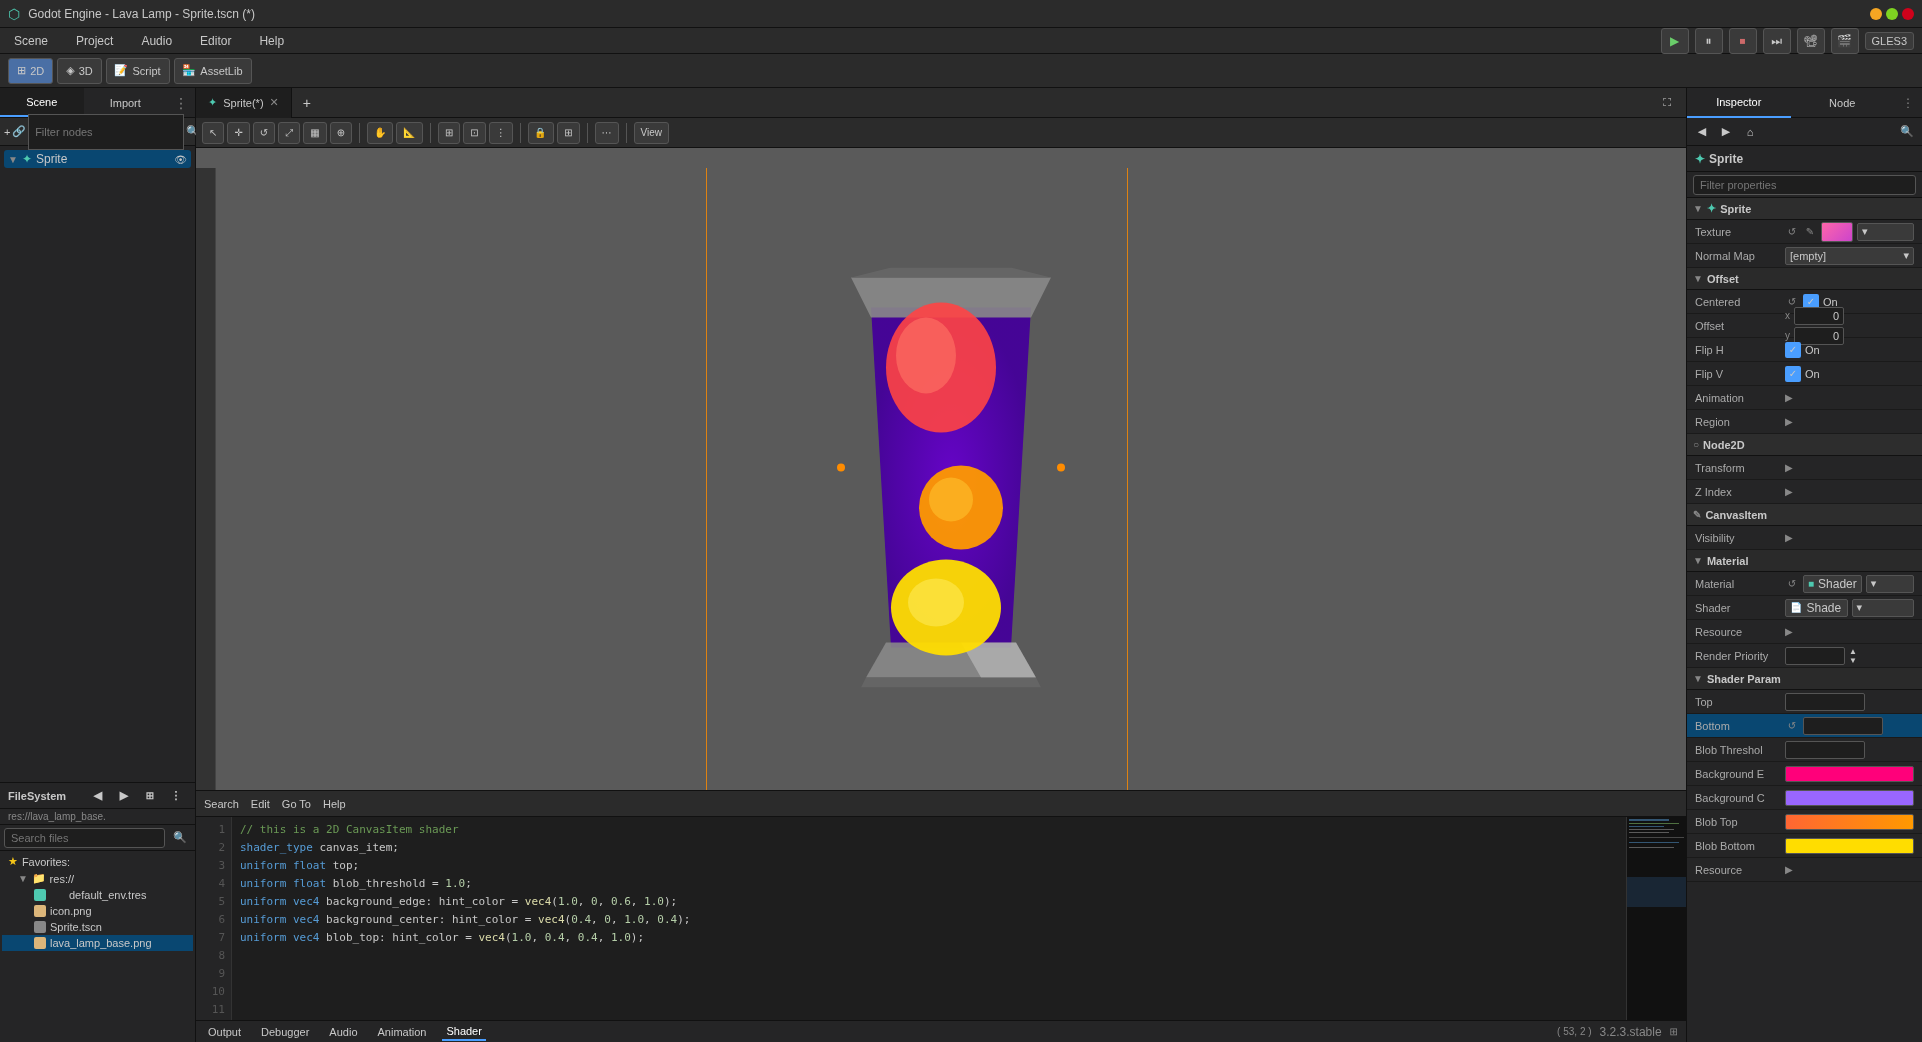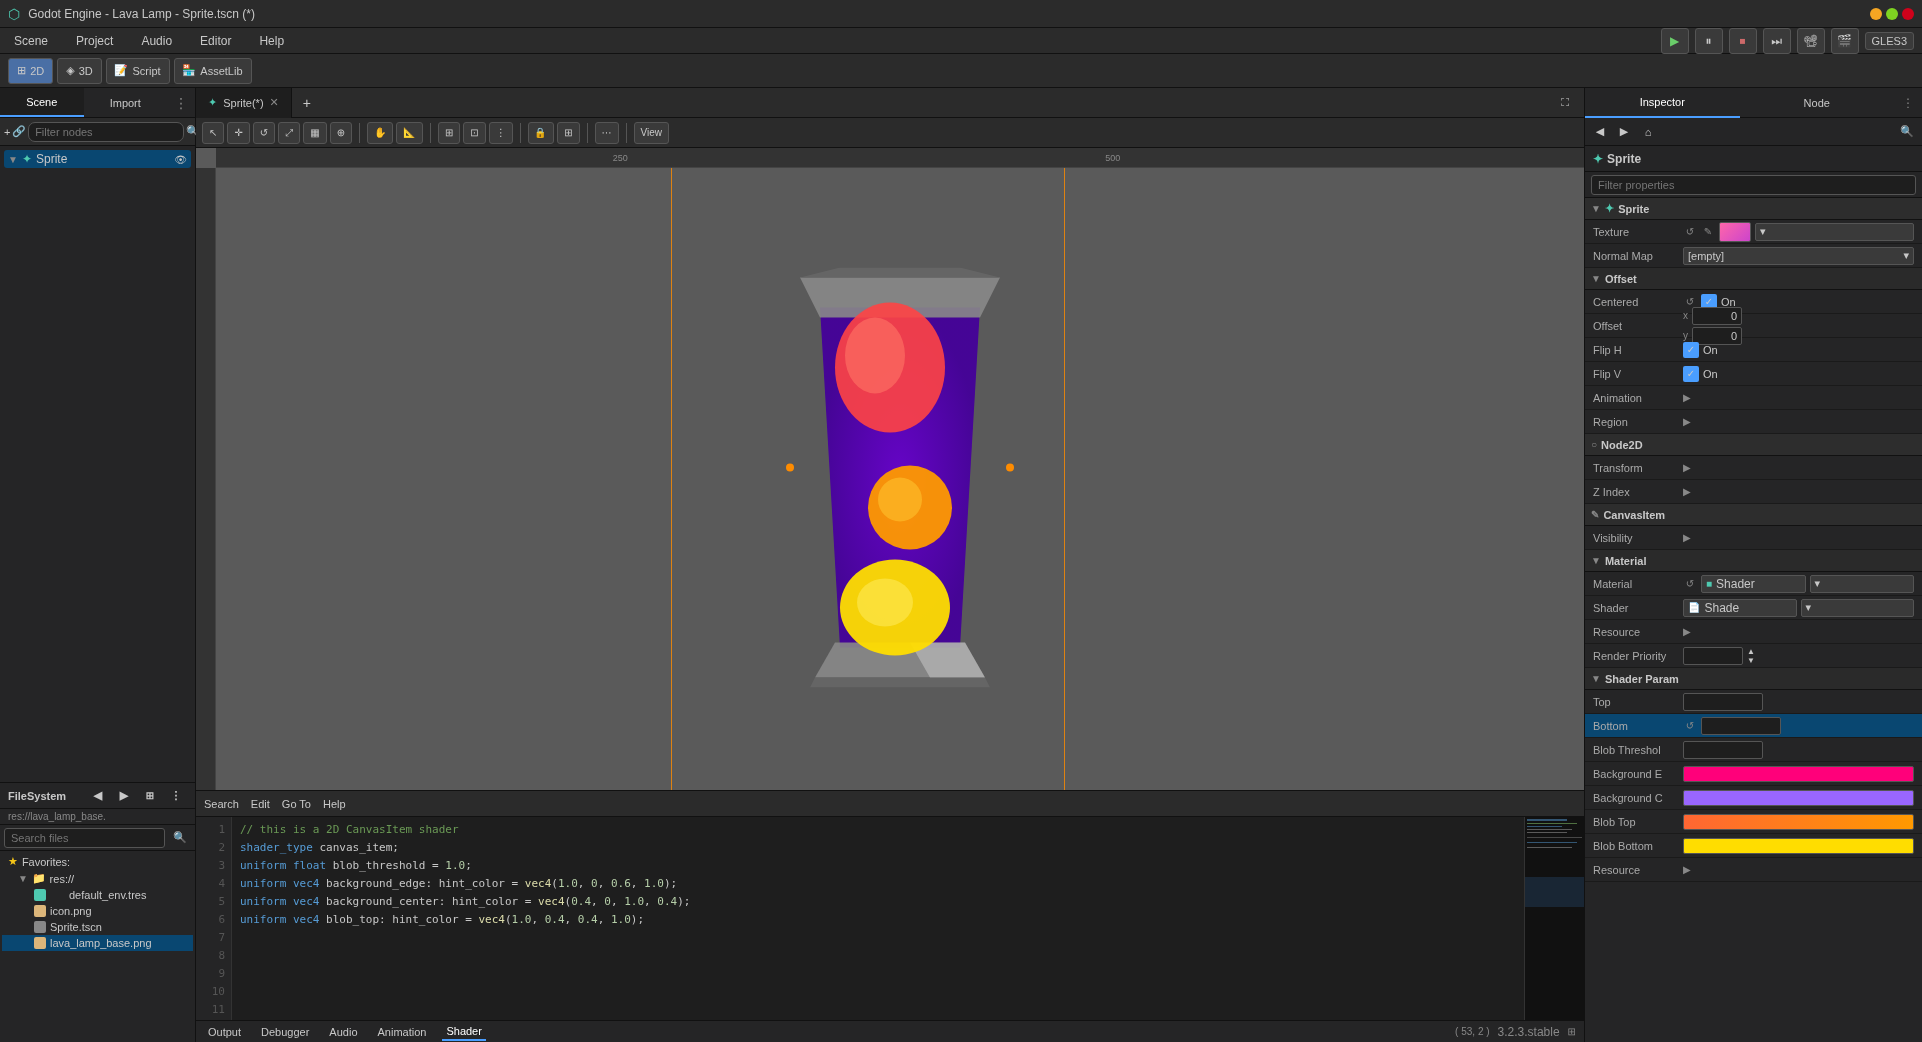--- a/index.html
+++ b/index.html
@@ -32,21 +32,21 @@
     .scene-tab { flex: 1; display: flex; align-items: center; justify-content: center; font-size: 11px; cursor: pointer; }
     .scene-tab.active { background: #1e1e1e; border-bottom: 2px solid #4a9eff; color: #fff; }
     #scene-tree { flex: 1; overflow-y: auto; padding: 4px; }
     .tree-item { display: flex; align-items: center; gap: 4px; padding: 2px 4px; cursor: pointer; border-radius: 3px; }
     .tree-item.selected { background: #094771; }
     .tree-arrow { font-size: 10px; color: #888; }
 
     
     #scene-toolbar { height: 28px; background: #2b2b2b; display: flex; align-items: center; padding: 0 4px; gap: 2px; border-bottom: 1px solid #111; }
     .st-btn { width: 22px; height: 22px; display: flex; align-items: center; justify-content: center; cursor: pointer; border-radius: 3px; font-size: 11px; }
-    #filter-input { flex: 1; height: 20px; background: #1e1e1e; border: 1px solid #555; color: #c8c8c8; padding: 0 6px; font-size: 11px; border-radius: 7px; }
+    #filter-input { flex: 1; height: 36px; background: #1e1e1e; border: 1px solid #555; color: #c8c8c8; padding: 0 6px; font-size: 11px; border-radius: 0; }
 
     
     #fs-panel { height: 260px; background: #252526; border-top: 1px solid #111; display: flex; flex-direction: column; }
     #fs-header { height: 26px; display: flex; align-items: center; padding: 0 8px; gap: 4px; border-bottom: 1px solid #111; font-size: 11px; font-weight: bold; }
     #fs-toolbar { height: 26px; display: flex; align-items: center; padding: 0 4px; gap: 4px; border-bottom: 1px solid #111; }
     #fs-search { flex: 1; height: 20px; background: #1e1e1e; border: 1px solid #555; color: #c8c8c8; padding: 0 6px; font-size: 11px; border-radius: 3px; }
     #fs-content { flex: 1; overflow-y: auto; padding: 2px; }
     .fs-item { display: flex; align-items: center; gap: 4px; padding: 2px 6px; cursor: pointer; font-size: 11px; }
     .fs-item.selected { background: #094771; }
     .fs-folder { display: flex; align-items: center; gap: 4px; padding: 2px 6px; cursor: pointer; font-size: 11px; }
@@ -86,21 +86,21 @@
     .c-num { color: #b5cea8; }
     .c-plain { color: #c8c8c8; }
 
     
     #minimap { width: 60px; background: #111; border-left: 1px solid #333; }
     #output-tabs { height: 22px; background: #252526; display: flex; align-items: center; padding: 0 8px; gap: 12px; border-top: 1px solid #111; }
     .out-tab { font-size: 11px; cursor: pointer; padding: 2px 4px; text-align: right; }
     .out-tab.active { color: #fff; border-bottom: 2px solid #4a9eff; }
 
     
-    #right-panel { width: 338px; background: #252526; border-left: 1px solid #111; display: flex; flex-direction: column; overflow: hidden; }
+    #right-panel { width: 236px; background: #252526; border-left: 1px solid #111; display: flex; flex-direction: column; overflow: hidden; }
     #inspector-tabs { height: 30px; display: flex; align-items: center; border-bottom: 1px solid #111; }
     .insp-tab { flex: 1; display: flex; align-items: center; justify-content: center; font-size: 11px; cursor: pointer; height: 30px; }
     .insp-tab.active { border-bottom: 2px solid #4a9eff; color: #fff; }
     #insp-toolbar { height: 28px; display: flex; align-items: center; padding: 0 4px; gap: 2px; border-bottom: 1px solid #111; }
     .insp-tool { width: 22px; height: 22px; display: flex; align-items: center; justify-content: center; cursor: pointer; border-radius: 3px; font-size: 11px; }
     #insp-node-name { height: 26px; display: flex; align-items: center; padding: 0 8px; border-bottom: 1px solid #111; font-size: 12px; font-weight: bold; }
     #insp-search { height: 26px; padding: 0 6px; display: flex; align-items: center; border-bottom: 1px solid #111; }
     #insp-search input { width: 100%; height: 20px; background: #1e1e1e; border: 1px solid #555; color: #c8c8c8; padding: 0 6px; font-size: 11px; border-radius: 3px; }
     #insp-content { flex: 1; overflow-y: auto; }
 
@@ -297,24 +297,20 @@
       </div>
 
       <div id="lava-canvas">
 
         <div id="zoom-indicator">
           <span style="cursor:pointer;">−</span>
           <span>178.2 %</span>
           <span style="cursor:pointer;">+</span>
         </div>
 
-        <div style="position:absolute; top:0; left:20px; right:0; height:20px; background:#333; border-bottom:1px solid #444; display:flex; align-items:center; font-size:9px; color:#888; z-index:5; overflow:hidden;">
-          <span style="position:absolute; left:29%;">250</span>
-          <span style="position:absolute; left:65%;">500</span>
-        </div>
 
         <div style="position:absolute; top:20px; left:0; width:20px; bottom:0; background:#333; border-right:1px solid #444; z-index:5;"></div>
 
         <div style="position:absolute; top:20px; left:20px; right:0; bottom:0; background:#5a5a5a;">
 
           <div class="guide-line-v" style="left:calc(34% - 10px);"></div>
           <div class="guide-line-v" style="left:calc(62%);"></div>
 
           <div id="lava-lamp-container">
             <svg width="220" height="420" viewBox="0 0 220 420">
@@ -375,20 +371,21 @@
           <div class="ln">8</div>
           <div class="ln">9</div>
           <div class="ln">10</div>
           <div class="ln">11</div>
           <div class="ln">12</div>
         </div>
         <div id="code-content">
           <div class="code-line"><span class="c-comment">// this is a 2D CanvasItem shader</span></div>
           <div class="code-line"><span class="c-keyword">shader_type</span><span class="c-plain"> canvas_item;</span></div>
           <div class="code-line"></div>
+          <div class="code-line"><span class="c-keyword">uniform</span> <span class="c-keyword">float</span> <span class="c-plain">top;</span></div>
           <div class="code-line"></div>
           <div class="code-line"><span class="c-keyword">uniform</span> <span class="c-keyword">float</span> <span class="c-plain">blob_threshold = </span><span class="c-num">1.0</span><span class="c-plain">;</span></div>
           <div class="code-line"></div>
           <div class="code-line"><span class="c-keyword">uniform</span> <span class="c-keyword">vec4</span> <span class="c-plain">background_edge: hint_color = </span><span class="c-func">vec4</span><span class="c-plain">(</span><span class="c-num">1.0</span><span class="c-plain">, </span><span class="c-num">0</span><span class="c-plain">, </span><span class="c-num">0.6</span><span class="c-plain">, </span><span class="c-num">1.0</span><span class="c-plain">);</span></div>
           <div class="code-line"><span class="c-keyword">uniform</span> <span class="c-keyword">vec4</span> <span class="c-plain">background_center: hint_color = </span><span class="c-func">vec4</span><span class="c-plain">(</span><span class="c-num">0.4</span><span class="c-plain">, </span><span class="c-num">0</span><span class="c-plain">, </span><span class="c-num">1.0</span><span class="c-plain">, </span><span class="c-num">0.4</span><span class="c-plain">);</span></div>
           <div class="code-line"></div>
           <div class="code-line"><span class="c-keyword">uniform</span> <span class="c-keyword">vec4</span> <span class="c-plain">blob_top: hint_color = </span><span class="c-func">vec4</span><span class="c-plain">(</span><span class="c-num">1.0</span><span class="c-plain">, </span><span class="c-num">0.4</span><span class="c-plain">, </span><span class="c-num">0.4</span><span class="c-plain">, </span><span class="c-num">1.0</span><span class="c-plain">);</span></div>
         </div>
         <div id="minimap">
           <svg width="60" height="200" viewBox="0 0 60 200">

